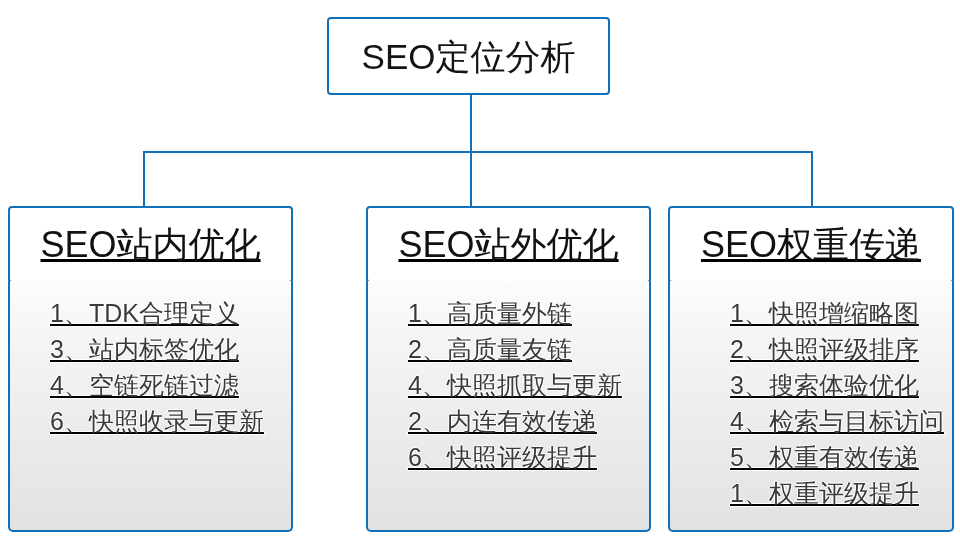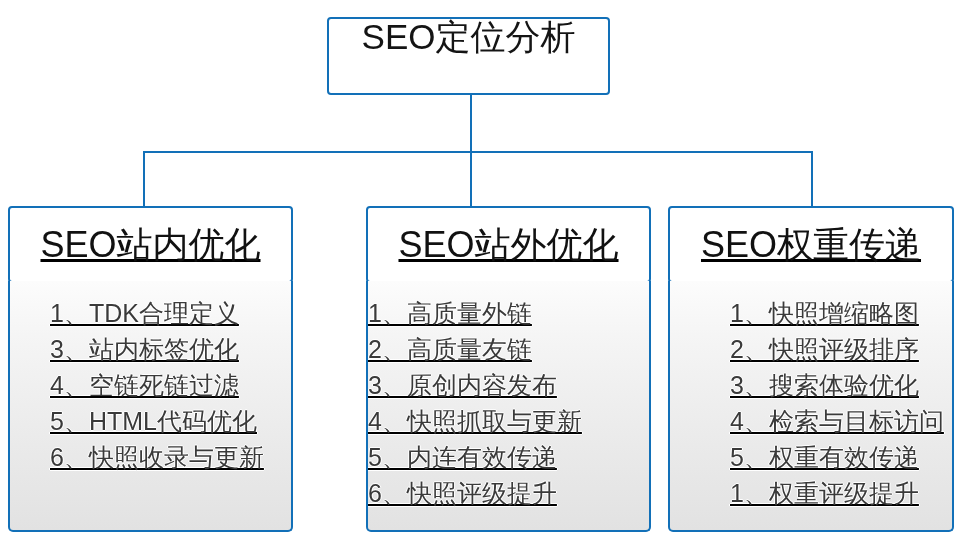--- a/index.html
+++ b/index.html
@@ -32,20 +32,21 @@
     position: absolute;
     left: 327px;
     top: 17px;
     width: 283px;
     height: 78px;
     box-sizing: border-box;
     border: 2px solid #1270b8;
     border-radius: 4px;
     background: #ffffff;
     display: flex;
+    align-items: center;
     justify-content: center;
   }
   .root-label {
     font-size: 35px;
     color: #141414;
     letter-spacing: 0px;
     line-height: 1;
     white-space: nowrap;
   }
 
@@ -92,21 +93,21 @@
     line-height: 36px;
     color: #3a3a3a;
     white-space: nowrap;
     text-shadow: 0 1px 0 #ffffff, 1px 0 0 #ffffff, -1px 0 0 #ffffff, 0 -1px 0 #ffffff;
   }
 
   
   #col-0 { left: 8px;   width: 285px; }
   #col-0 .col-body li { padding-left: 40px; }
   #col-1 { left: 330px; width: 285px; margin-left: 36px; }
-  #col-1 .col-body li { }
+  #col-1 .col-body li { padding-left: 40px; }
   #col-2 { left: 668px; width: 286px; border-radius: 15px; }
   #col-2 .col-body li { padding-left: 36px; margin-left: 24px; }
 </style>
 </head>
 <body>
 
 <div id="stage">
 
   <div class="root-box">
     <span class="root-label">SEO定位分析</span>
@@ -122,37 +123,35 @@
 
   <div class="column" id="col-0">
     <div class="col-head">
       <span class="col-head-label">SEO站内优化</span>
     </div>
     <div class="col-body">
       <ol>
         <li>1、TDK合理定义</li>
         <li>3、站内标签优化</li>
         <li>4、空链死链过滤</li>
-        <li>5、HTML代码优化</li>
         <li>6、快照收录与更新</li>
       </ol>
     </div>
   </div>
 
   <div class="column" id="col-1">
     <div class="col-head">
       <span class="col-head-label">SEO站外优化</span>
     </div>
     <div class="col-body">
       <ol>
         <li>1、高质量外链</li>
         <li>2、高质量友链</li>
-        <li>3、原创内容发布</li>
         <li>4、快照抓取与更新</li>
-        <li>5、内连有效传递</li>
+        <li>2、内连有效传递</li>
         <li>6、快照评级提升</li>
       </ol>
     </div>
   </div>
 
   <div class="column" id="col-2">
     <div class="col-head">
       <span class="col-head-label">SEO权重传递</span>
     </div>
     <div class="col-body">

